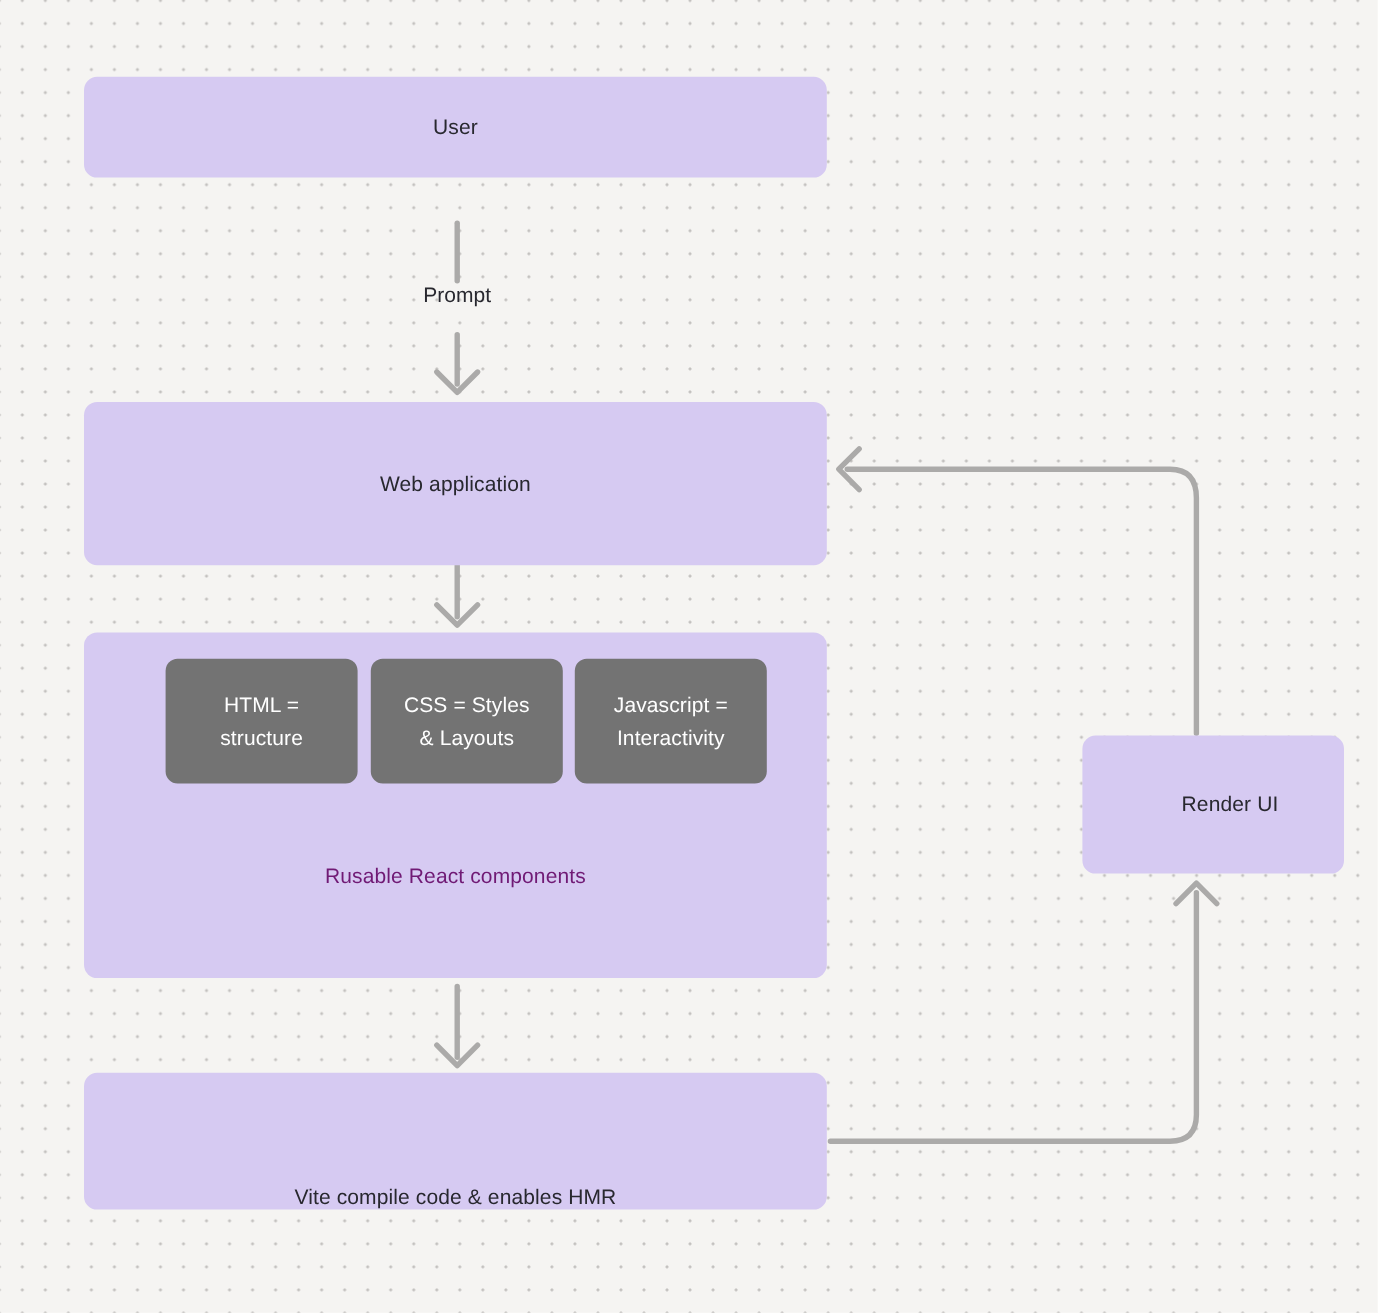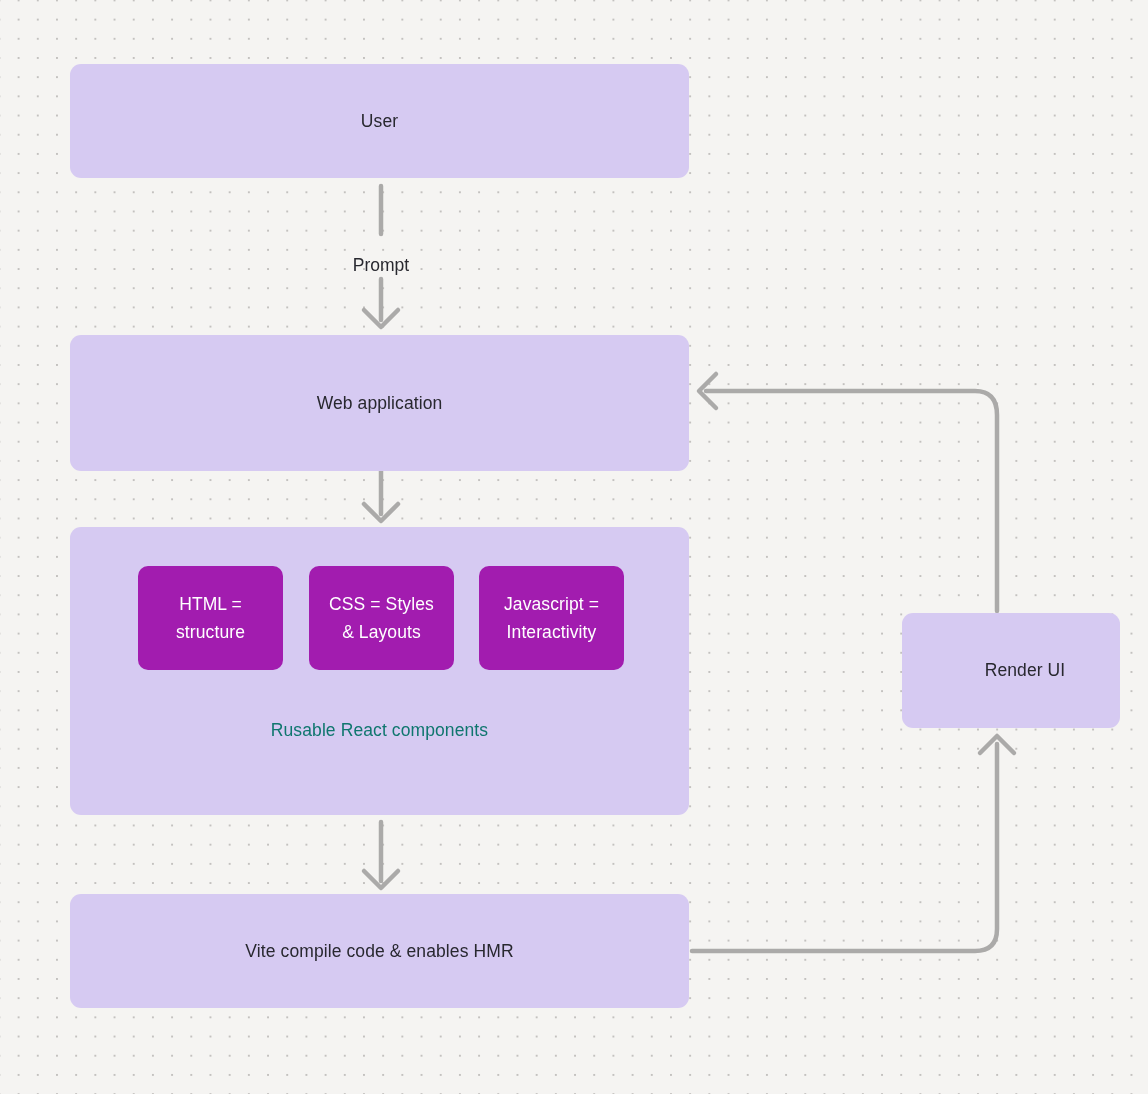--- a/index.html
+++ b/index.html
@@ -36,62 +36,62 @@
     border-radius: 11px;
     display: flex;
     align-items: center;
     justify-content: center;
     color: #28282f;
     font-size: 17.5px;
     font-weight: 500;
     letter-spacing: 0.1px;
     text-align: center;
   }
-  .node-user   { left: 70px;  top: 64px;  width: 619px; height: 114px; }
+  .node-user   { left: 70px;  top: 64px;  width: 619px; height: 84px; }
   .node-web    { left: 70px;  top: 335px; width: 619px; height: 136px; }
-  .node-vite   { left: 70px;  top: 894px; width: 619px; height: 114px; }
+  .node-vite   { left: 70px;  top: 894px; width: 619px; height: 114px; align-items: flex-end; }
   .node-render { left: 902px; top: 613px; width: 190px; height: 115px; padding-left: 28px; }
   .node-components {
     left: 70px; top: 527px; width: 619px; height: 288px;
     display: block;
   }
   .inner-node {
     position: absolute;
-    top: 39px;
-    width: 145px;
+    top: 22px;
+    width: 160px;
     height: 104px;
-    background: #a21caf;
+    background: #737373;
     border-radius: 10px;
     color: #ffffff;
     font-size: 17.5px;
     font-weight: 500;
     line-height: 28px;
     display: flex;
     flex-direction: column;
     align-items: center;
     justify-content: center;
     text-align: center;
   }
   .inner-html { left: 68px; }
   .inner-css  { left: 239px; }
   .inner-js   { left: 409px; }
   .container-caption {
     position: absolute;
     left: 0;
     top: 193px;
     width: 100%;
     text-align: center;
-    color: #0f766e;
+    color: #701a75;
     font-size: 17.5px;
     font-weight: 500;
   }
   .edge-label {
     position: absolute;
     left: 311px;
-    top: 255px;
+    top: 236px;
     width: 140px;
     text-align: center;
     color: #28282f;
     font-size: 17.5px;
     font-weight: 500;
   }
 </style>
 </head>
 <body>
 

